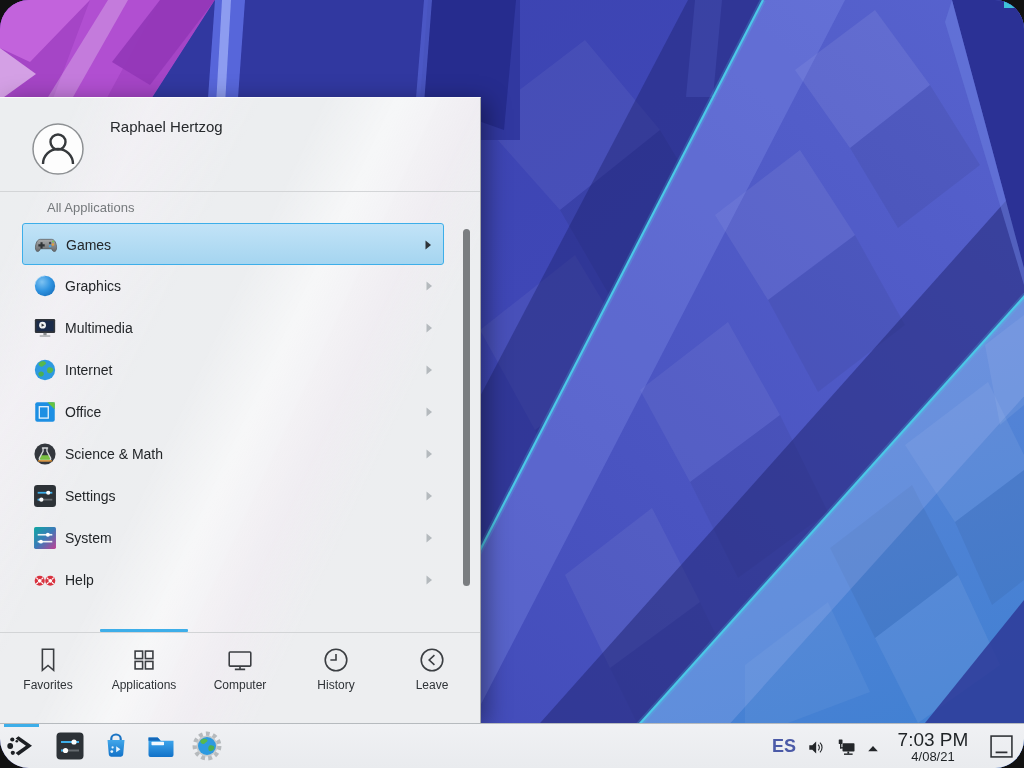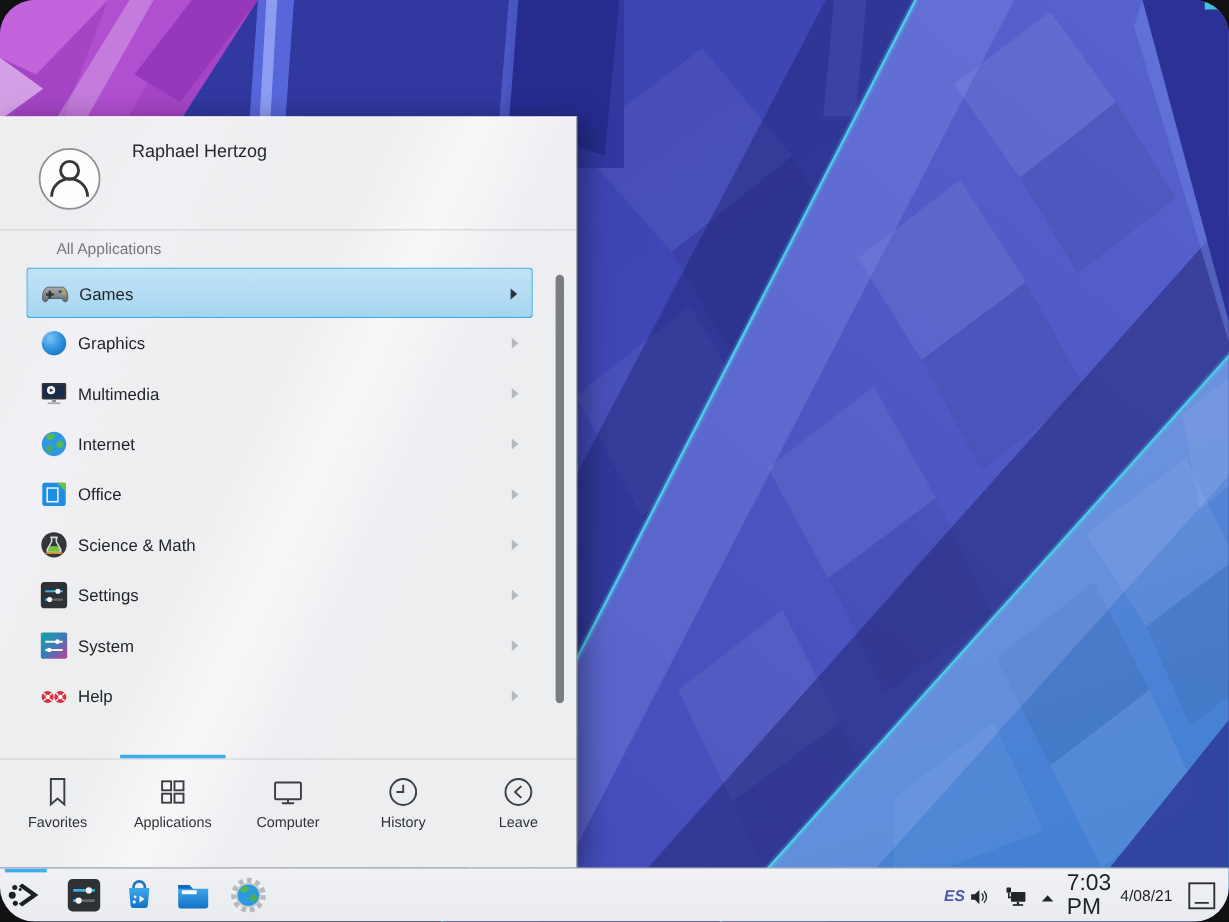--- a/index.html
+++ b/index.html
@@ -49,24 +49,24 @@
   .tab-indicator{position:absolute;top:531px;height:3px;width:88px;background:#3daee9;border-radius:1px;}
 
   
   .taskbar{position:absolute;left:0;top:723px;width:1024px;height:45px;z-index:3;
     background:linear-gradient(180deg,#f0f1f4,#e9ebee);
     border-top:1px solid rgba(90,95,100,.35);}
   .task-btn{position:absolute;}
   .task-btn svg{width:100%;height:100%;display:block;}
   .task-indicator{position:absolute;left:4px;top:0;width:35px;height:3px;background:#3daee9;}
   .kbd-layout{position:absolute;left:772px;top:0;width:32px;height:45px;line-height:45px;
-    text-align:right;font-size:13px;font-weight:bold;color:#4b5aa7;font-style:italic;}
+    text-align:left;font-size:18px;font-weight:bold;color:#4b5aa7;}
   .tray-icon{position:absolute;}
   .tray-icon svg{width:100%;height:100%;display:block;}
-  .clock{position:absolute;left:889px;top:0;width:88px;height:45px;display:flex;flex-direction:row;
+  .clock{position:absolute;left:889px;top:0;width:88px;height:45px;display:flex;flex-direction:column;
     justify-content:center;align-items:center;color:#1f2326;}
   .clock-time{font-size:19px;line-height:20px;}
   .clock-date{font-size:13px;line-height:14px;}
   .showdesk{position:absolute;left:987px;top:8px;width:29px;height:29px;}
   .showdesk svg{width:100%;height:100%;display:block;}
 </style>
 </head>
 <body>
 
 <div class="screen">

